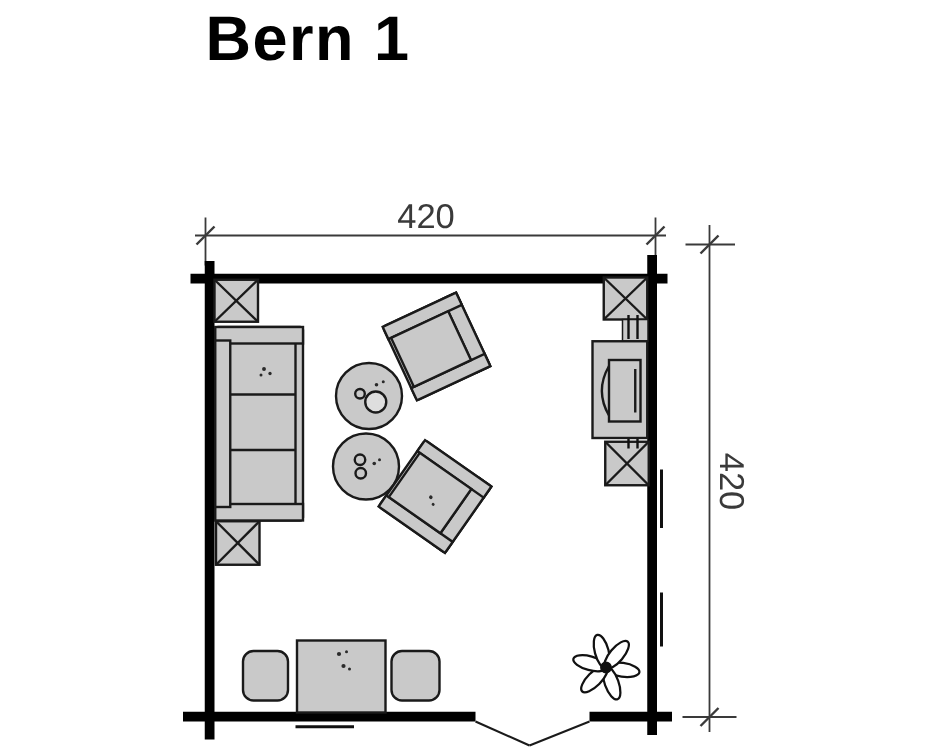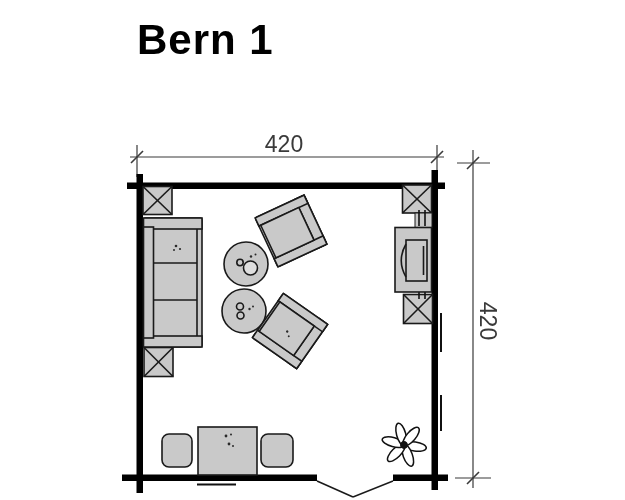--- a/index.html
+++ b/index.html
@@ -1,21 +1,21 @@
 <!DOCTYPE html>
 <html><head>
 <meta charset="utf-8">
 <style>
   html,body{margin:0;padding:0;}
   body{
     width:625px;height:500px;overflow:hidden;background:#ffffff;
     font-family:"Liberation Sans", sans-serif;position:relative;
   }
   .title{
-    position:absolute;left:137px;top:16px;
+    position:absolute;left:137px;top:2px;
     font-size:42px;font-weight:700;color:#000;letter-spacing:1px;
     white-space:nowrap;
   }
   svg.plan{position:absolute;left:0;top:0;}
   .dim-text{
     font-family:"Liberation Sans", sans-serif;
     font-size:23px;fill:#3a3a3a;font-weight:400;
   }
 </style>
 </head>

